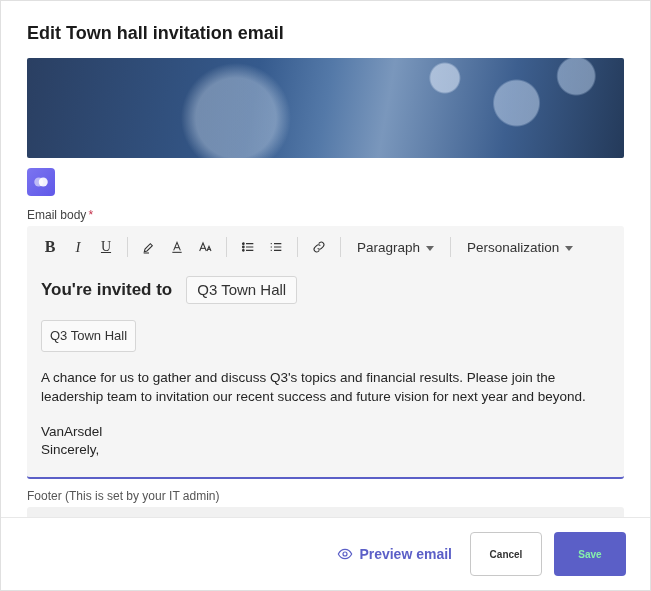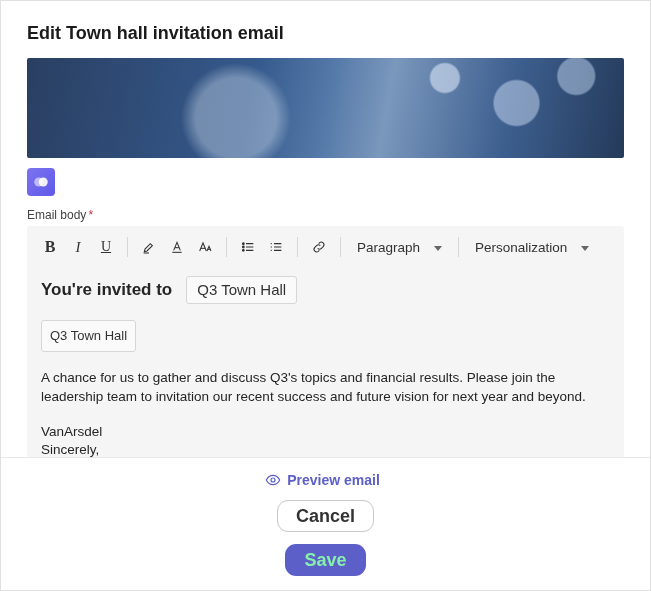--- a/index.html
+++ b/index.html
@@ -73,21 +73,21 @@
     font-size: 14px;
   }
   .tbtn svg { width: 16px; height: 16px; stroke: #333; }
   .tbtn.bold-b { font-weight: 800; font-family: Georgia, serif; font-size: 16px;}
   .tbtn.italic-i { font-style: italic; font-family: Georgia, serif; font-size: 15px;}
   .tbtn.under-u { text-decoration: underline; font-family: Georgia, serif; font-size: 14px;}
   .sep { width: 1px; height: 20px; background: #d6d6d6; margin: 0 6px; }
   .tsel {
     display: inline-flex;
     align-items: center;
-    gap: 14px;
+    gap: 6px;
     padding: 4px 8px;
     font-size: 13.5px;
     color: #333;
     border-radius: 3px;
     cursor: pointer;
   }
   .chev {
     width: 0; height: 0;
     border-left: 4px solid transparent;
     border-right: 4px solid transparent;
@@ -142,39 +142,38 @@
   .action-bar {
     position: absolute;
     left: 0; right: 0; bottom: 0;
     padding: 14px 24px;
     border-top: 1px solid #e8e8e8;
     display: flex;
     justify-content: flex-end;
     align-items: center;
     gap: 12px;
     background: #fff;
-    flex-direction: column;
   }
   .preview-link {
     display: inline-flex;
     align-items: center;
     gap: 6px;
     color: #5b5fc7;
     font-size: 14px;
     font-weight: 600;
     cursor: pointer;
     margin-right: 6px;
   }
   .preview-link svg { width: 16px; height: 16px; }
   .btn {
     min-width: 72px;
-    height: 32px;
-    border-radius: 11px;
+    height: 44px;
+    border-radius: 4px;
     font-weight: 600;
-    font-size: 18px;
+    font-size: 10px;
     padding: 0 18px;
     cursor: pointer;
     border: 1px solid transparent;
   }
   .btn-secondary {
     background: #fff;
     color: #333;
     border-color: #c8c8c8;
   }
   .btn-primary {

